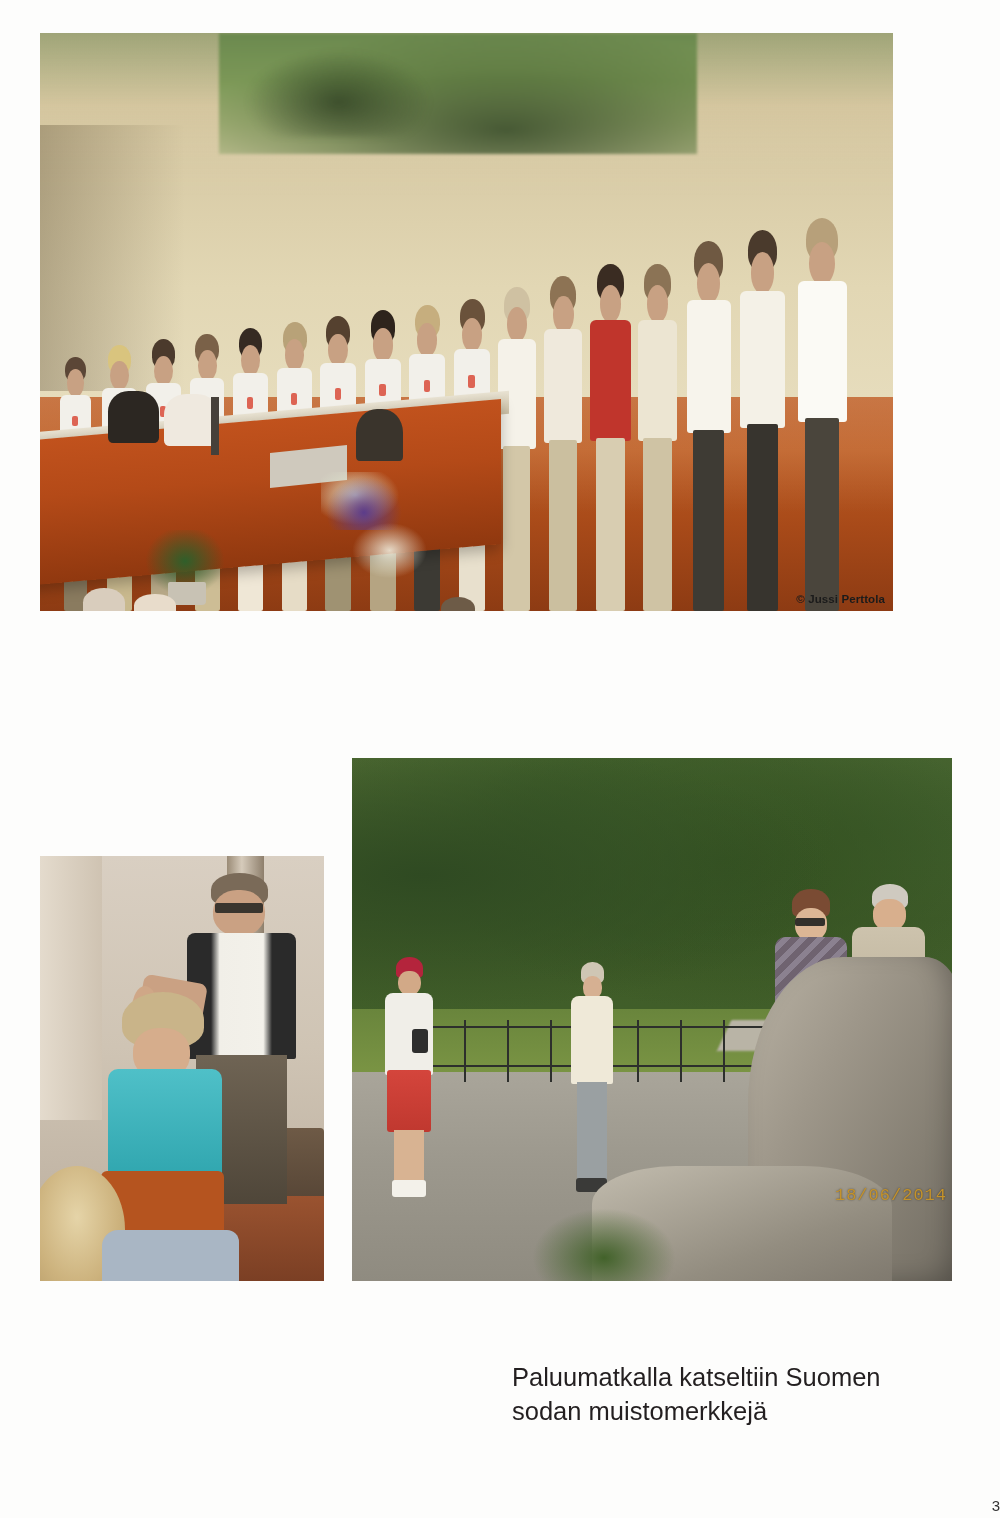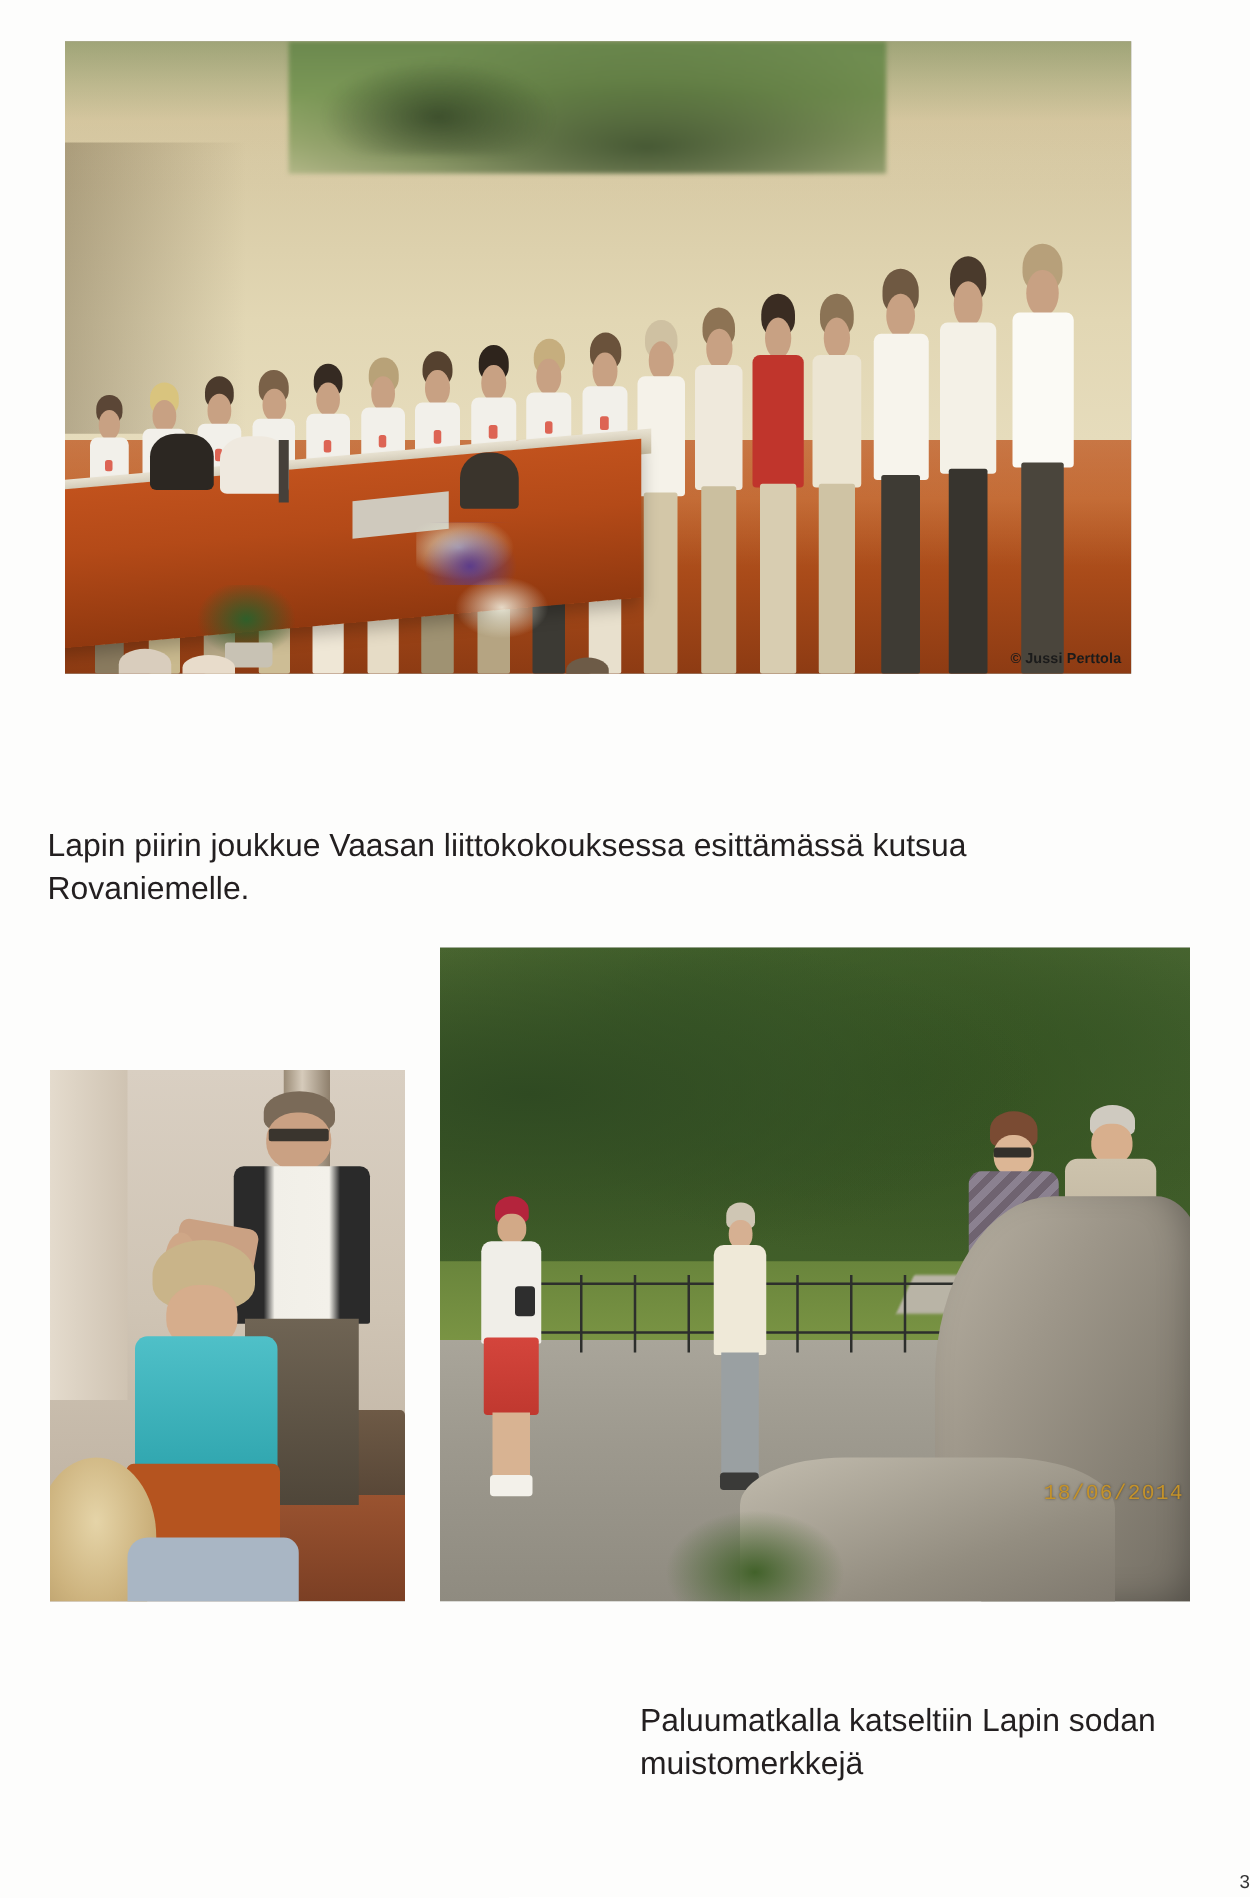--- a/index.html
+++ b/index.html
@@ -36,24 +36,24 @@
     position: absolute;
     font-size: 11.5px;
     font-weight: bold;
     letter-spacing: .1px;
     color: #1b1b1b;
     font-family: "Liberation Sans", sans-serif;
   }
 
   
   #photo-top {
-    left: 52px;
+    left: 40px;
     top: 33px;
     width: 853px;
-    height: 506px;
+    height: 578px;
   }
   
   .wall {
     position: absolute;
     left: 0; top: 0; right: 0; height: 63%;
     background:
       linear-gradient(180deg,
         rgba(120,140,90,.55) 0%,
         rgba(150,160,110,.35) 11%,
         rgba(214,194,150,.25) 20%,
@@ -426,21 +426,20 @@
       <div class="flowers" style="left:36%;top:84%;width:10%;height:11%;background:radial-gradient(ellipse at 50% 50%, rgba(245,245,230,.85) 0%, rgba(245,245,230,0) 62%);"></div>
       <div class="plant" style="left:12%;top:86%;width:10%;height:12%;background:radial-gradient(ellipse at 50% 45%, #2f5f2a 0%, rgba(47,95,42,0) 65%);"></div>
       <div class="plant" style="left:15%;top:95%;width:4.5%;height:4%;background:#c8c2b4;border-radius:2px 2px 4px 4px;"></div>
       <div class="seated" style="left:5%;top:96%;width:5%;height:5%;background:#d9cdbd;border-radius:50% 50% 0 0;"></div>
       <div class="seated" style="left:11%;top:97%;width:5%;height:4%;background:#e8dccb;border-radius:50% 50% 0 0;"></div>
       <div class="seated" style="left:47%;top:97.5%;width:4%;height:4%;background:#6d5b47;border-radius:50% 50% 0 0;"></div>
     </div>
     <div class="credit" style="right:8px;bottom:6px;">© Jussi Perttola</div>
   </div>
 
-  <div class="caption" id="caption-top">Lapin piirin joukkue Vaasan liittokokouksessa esittämässä kutsua Rovaniemelle.</div>
 
   <div class="photo" id="photo-left">
     <div class="scene">
       <div class="bg"></div>
       <div class="wallpanel"></div>
       <div class="doorframe"></div>
       <div class="chairback"></div>
       <div class="bench"></div>
 
       <div style="position:absolute;left:50%;top:4%;width:42%;height:78%;">
@@ -525,16 +524,16 @@
       </div>
 
       <div class="rock-big"></div>
       <div class="rock-low"></div>
       <div class="bush"></div>
       <div class="datestamp">18/06/2014</div>
     </div>
 
   </div>
 
-  <div class="caption" id="caption-right">Paluumatkalla katseltiin Lapin sodan muistomerkkejä</div>
+  <div class="caption" id="caption-right">Paluumatkalla katseltiin Suomen sodan muistomerkkejä</div>
 
   <div class="page-number">3</div>
 </div>
 
 </body></html>

